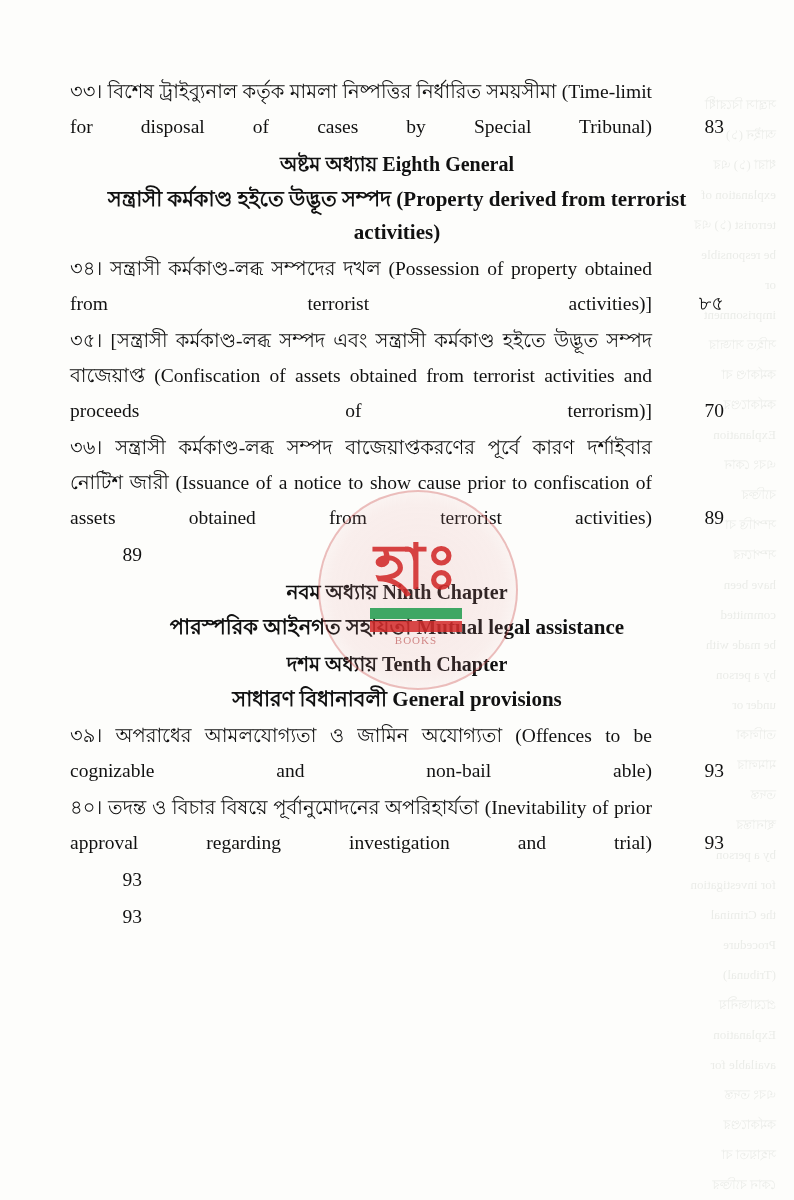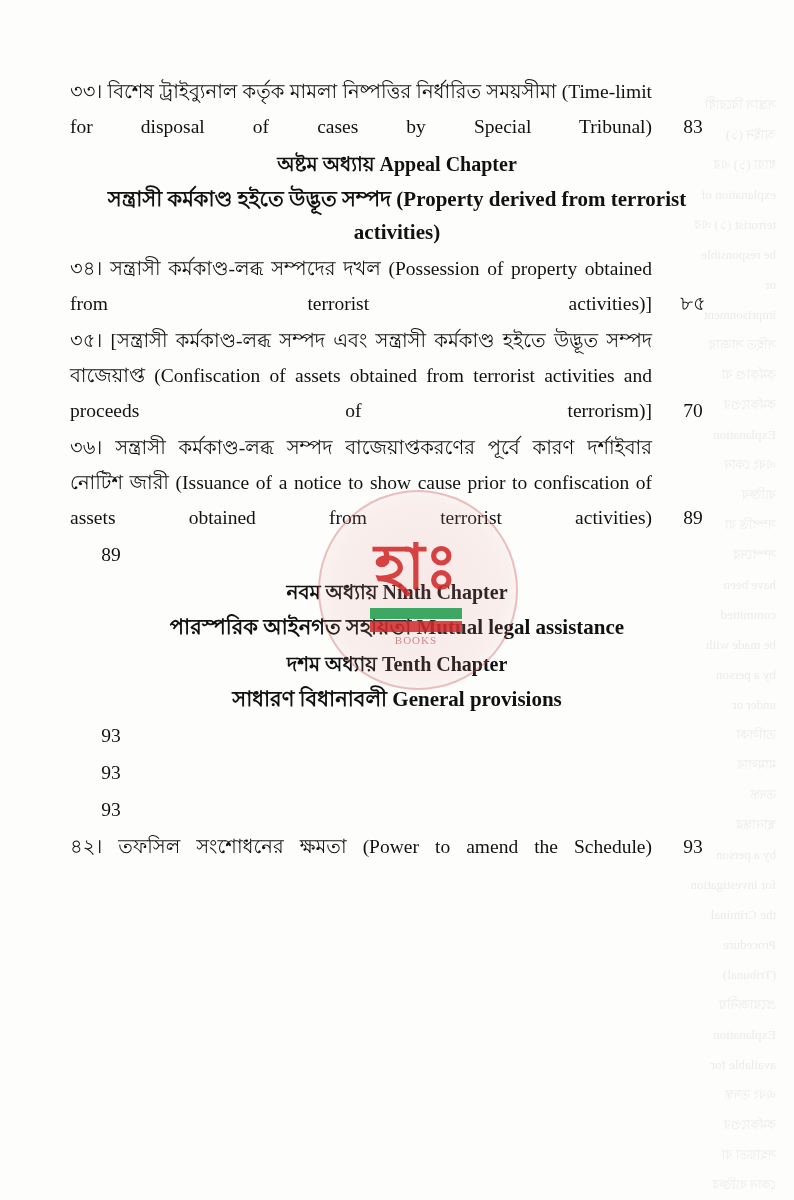--- a/index.html
+++ b/index.html
@@ -71,21 +71,21 @@
     text-align: justify;
     text-align-last: justify;
     color: #111;
   }
   .entry .txt.last-left {
     text-align-last: left;
   }
   .entry .pgnum {
     flex: 0 0 auto;
     width: 62px;
-    text-align: center;
+    text-align: right;
     font-size: 19.5px;
     line-height: 35px;
     padding-left: 10px;
     white-space: nowrap;
   }
 
   .chapter {
     text-align: center;
     font-size: 20px;
     line-height: 33px;
@@ -205,21 +205,21 @@
 বিধানাবলীর</div>
 
   <div class="content">
 
 
     <div class="entry">
       <div class="txt">৩৩। বিশেষ ট্রাইব্যুনাল কর্তৃক মামলা নিষ্পত্তির নির্ধারিত সময়সীমা (Time-limit for disposal of cases by Special Tribunal)</div>
       <div class="pgnum">83</div>
     </div>
 
-    <div class="chapter">অষ্টম অধ্যায় Appeal Chapter</div>
+    <div class="chapter">অষ্টম অধ্যায় Eighth General</div>
     <div class="chapter-title">সন্ত্রাসী কর্মকাণ্ড হইতে উদ্ভূত সম্পদ (Property derived from terrorist activities)</div>
 
     <div class="entry">
       <div class="txt">৩৪। সন্ত্রাসী কর্মকাণ্ড-লব্ধ সম্পদের দখল (Possession of property obtained from terrorist activities)]</div>
       <div class="pgnum">৮৫</div>
     </div>
 
     <div class="entry">
       <div class="txt">৩৫। [সন্ত্রাসী কর্মকাণ্ড-লব্ধ সম্পদ এবং সন্ত্রাসী কর্মকাণ্ড হইতে উদ্ভূত সম্পদ বাজেয়াপ্ত (Confiscation of assets obtained from terrorist activities and proceeds of terrorism)]</div>
       <div class="pgnum">70</div>
@@ -235,33 +235,34 @@
     </div>
 
     <div class="chapter">নবম অধ্যায় Ninth Chapter</div>
     <div class="chapter-title">পারস্পরিক আইনগত সহায়তা Mutual legal assistance</div>
 
 
     <div class="chapter">দশম অধ্যায় Tenth Chapter</div>
     <div class="chapter-title">সাধারণ বিধানাবলী General provisions</div>
 
     <div class="entry">
-      <div class="pgnum">93</div>
-    </div>
-
-    <div class="entry">
-      <div class="pgnum">93</div>
-    </div>
-
-    <div class="entry">
-      <div class="pgnum">93</div>
-    </div>
-
-    <div class="entry">
-      <div class="txt">৪২। তফসিল সংশোধনের ক্ষমতা (Power to amend the Schedule)</div>
+      <div class="txt">৩৯। অপরাধের আমলযোগ্যতা ও জামিন অযোগ্যতা (Offences to be cognizable and non-bail able)</div>
+      <div class="pgnum">93</div>
+    </div>
+
+    <div class="entry">
+      <div class="txt">৪০। তদন্ত ও বিচার বিষয়ে পূর্বানুমোদনের অপরিহার্যতা (Inevitability of prior approval regarding investigation and trial)</div>
+      <div class="pgnum">93</div>
+    </div>
+
+    <div class="entry">
+      <div class="pgnum">93</div>
+    </div>
+
+    <div class="entry">
       <div class="pgnum">93</div>
     </div>
 
   </div>
 
   <div class="stamp">
     <div class="ring"></div>
     <div class="glyph">হাঃ</div>
     <div class="bar-green"></div>
     <div class="bar-red"></div>

